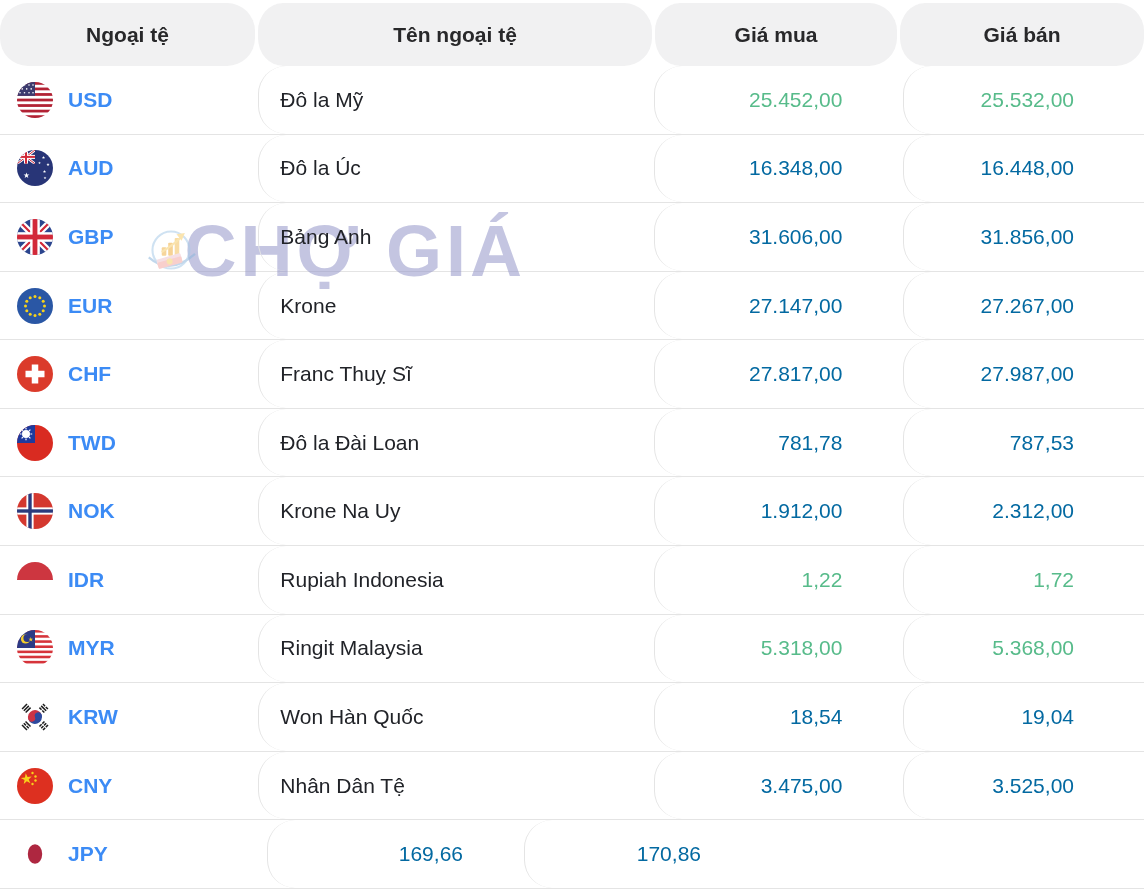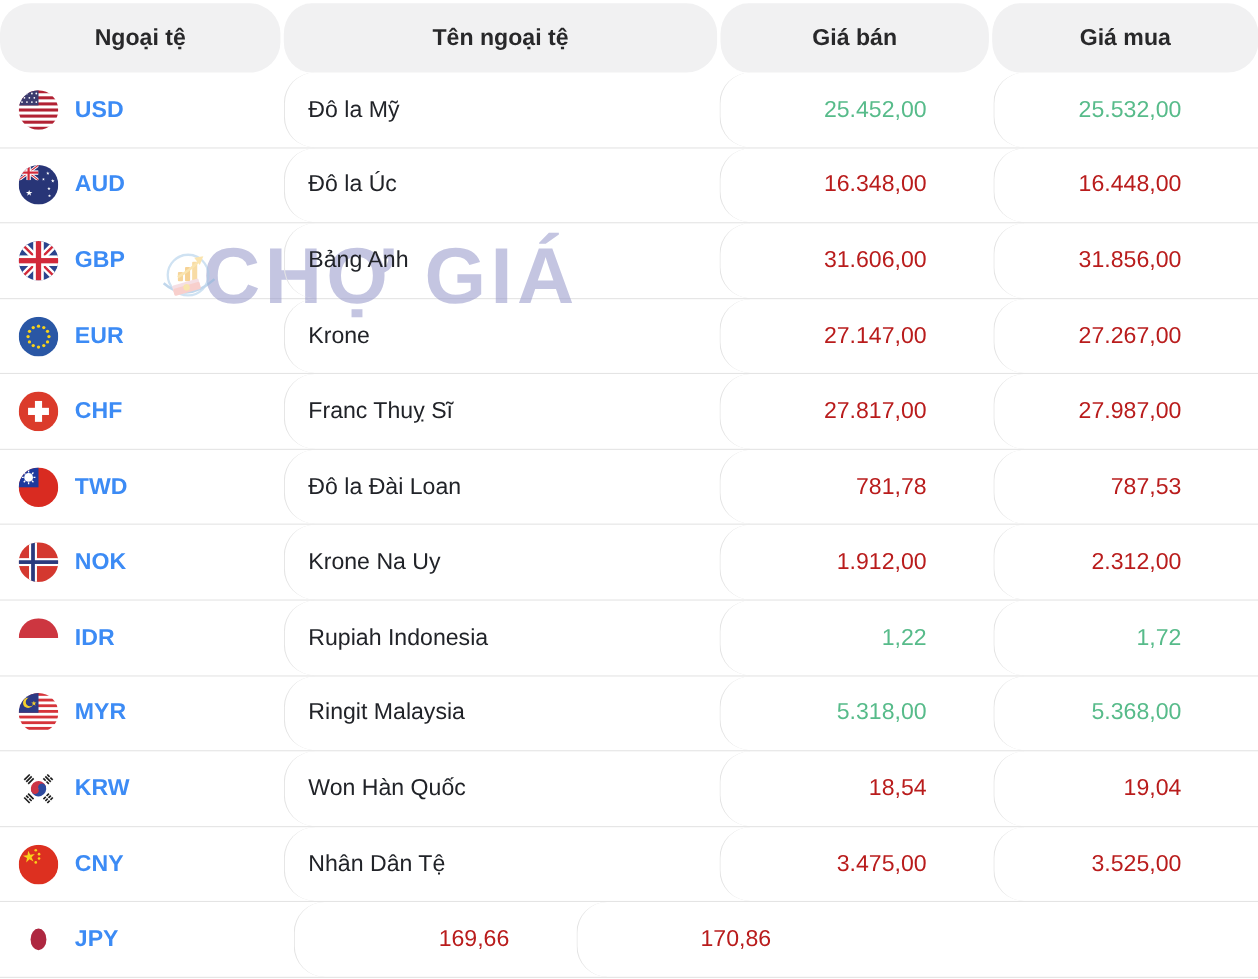--- a/index.html
+++ b/index.html
@@ -15,21 +15,21 @@
   .c2 { width:397px; padding-left:21px; }
   .c3 { width:245px; justify-content:flex-end; padding-right:49px; }
   .c4 { width:247px; justify-content:flex-end; padding-right:70px; }
 
   .thead .c { justify-content:center; padding:0; font-weight:bold; background:#f1f1f2; color:#28282a; }
   .thead .c2, .thead .c3, .thead .c4 { border-left:3px solid #fff; }
   .row .c2, .row .c3, .row .c4 { border-left:1px solid #e4e4e4; }
 
   .code { color:#3c8bf5; font-weight:bold; cursor:pointer; }
   .up   { color:#57bb8a; }
-  .down { color:#b91c1c; }
+  .down { color:#0369a1; }
 
   .flag { width:36px; height:36px; display:inline-block; flex:0 0 36px; }
   .flag svg { display:block; }
 
   .watermark { position:absolute; left:146px; top:197px; width:380px; height:108px;
                display:flex; align-items:center; z-index:1; pointer-events:none; }
   .wm-text { font-size:72px; font-weight:bold; letter-spacing:4px;
              color:rgba(147,150,201,0.55); margin-left:-16px; white-space:nowrap; }
   .wm-logo { opacity:0.55; }
 </style>
@@ -40,22 +40,22 @@
   <defs>
     <path id="star5" d="M0,-5 L1.12,-1.55 L4.76,-1.55 L1.82,0.59 L2.94,4.05 L0,1.9 L-2.94,4.05 L-1.82,0.59 L-4.76,-1.55 L-1.12,-1.55 Z"></path>
   </defs>
 </svg>
 
 <div class="page">
 
   <div class="thead">
     <div class="c c1">Ngoại tệ</div>
     <div class="c c2">Tên ngoại tệ</div>
+    <div class="c c3">Giá mua</div>
     <div class="c c4">Giá bán</div>
-    <div class="c c3">Giá mua</div>
   </div>
 
   <div class="row">
     <div class="c c1">
       <span class="flag">
           <svg width="36" height="36" viewBox="0 0 36 36">
             <defs>
               <clipPath id="cpu">
                 <circle cx="18" cy="18" r="18"></circle>
               </clipPath>

